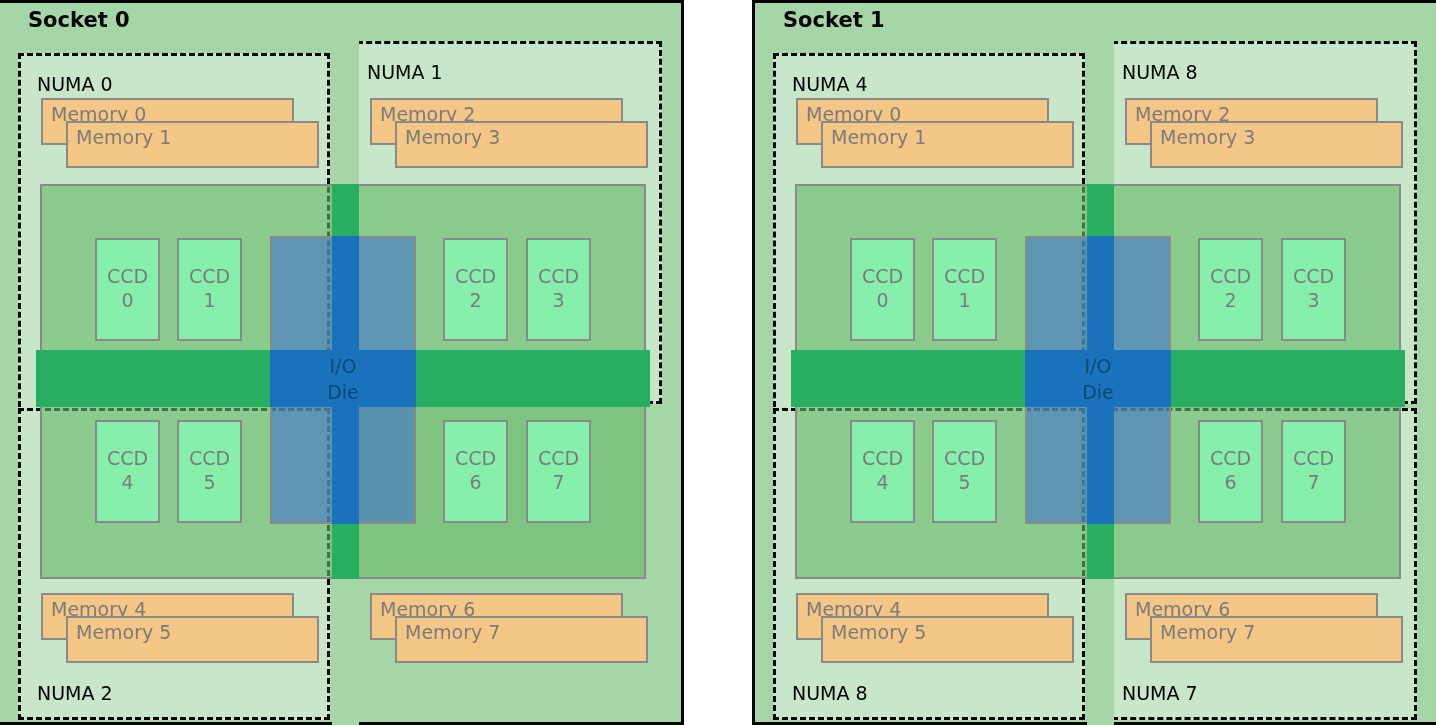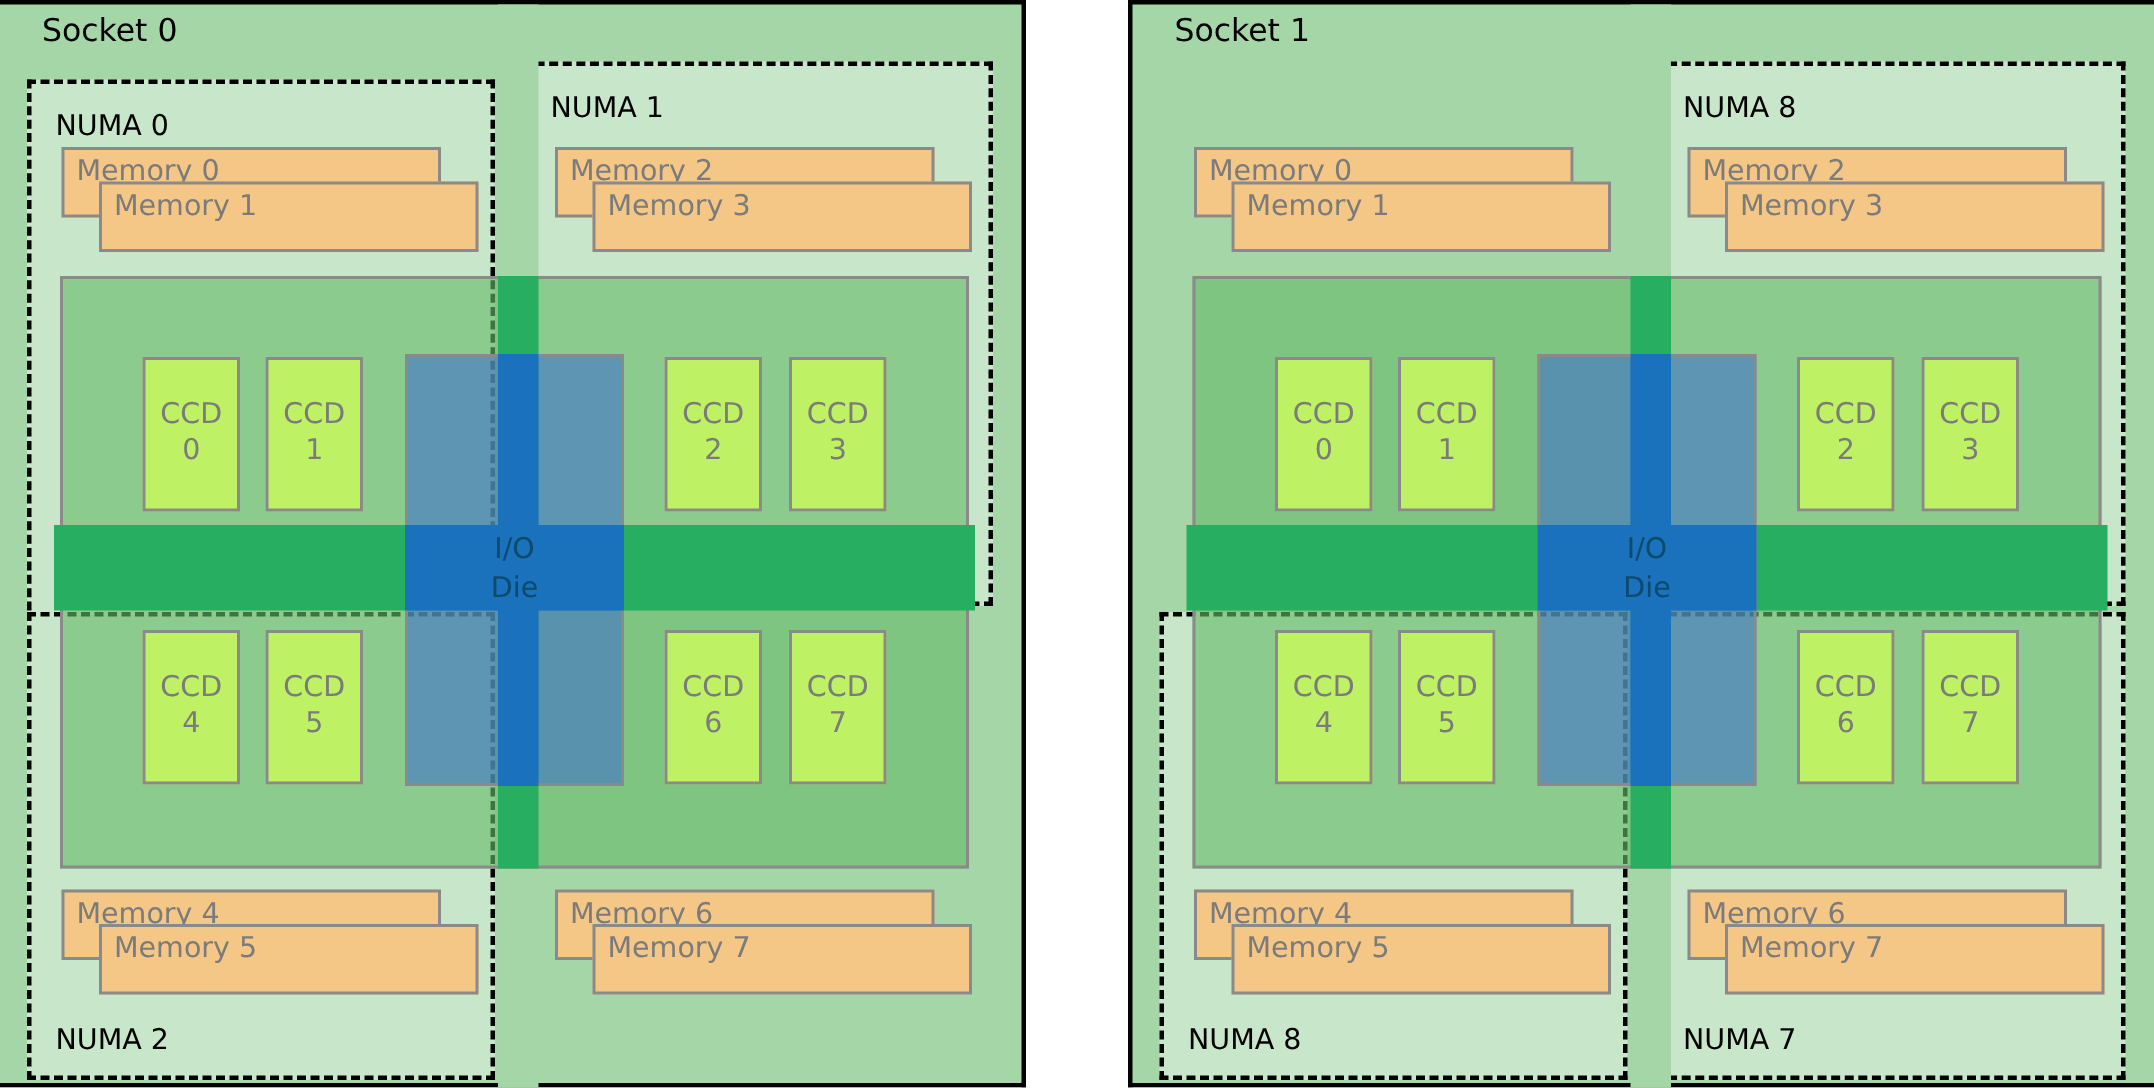--- a/index.html
+++ b/index.html
@@ -31,20 +31,21 @@
   #socket0 { left: 0px;   width: 684px; border-left: none; }
   #socket1 { left: 752px; width: 684px; border-right: none; }
 
   .socket-label {
     position: absolute;
     left: 28px; top: 4px;
     font-size: 21px;
     color: #000000;
     line-height: 26px;
     white-space: nowrap;
+    font-weight: bold;
   }
 
   
   .numa {
     position: absolute;
     background: #c8e6c9;
     border: 3px dashed #000000;
   }
   .numa.tl { left: 18px;  top: 50px;  width: 312px; height: 363px; }
   .numa.tr { left: 348px; top: 38px;  width: 314px; height: 363px; }
@@ -88,21 +89,21 @@
     left: 40px; top: 181px;
     width: 606px; height: 395px;
     background: rgba(102,187,106,0.62);
     border: 2px solid #8a8a8a;
   }
 
   
   .ccd {
     position: absolute;
     width: 65px; height: 103px;
-    background: #bef264;
+    background: #86efac;
     border: 2px solid #8a8a8a;
     color: #7b7b7b;
     font-size: 19px;
     line-height: 24px;
     text-align: center;
     padding-top: 24px;
     white-space: pre-line;
   }
 
   
@@ -208,20 +209,23 @@
     <div class="io-v"></div>
     <div class="io-h"></div>
     <div class="io-text">I/O
 Die</div>
 
     <div class="socket-label">Socket 0</div>
   </div>
 
   <div class="socket" id="socket1">
 
+    <div class="numa tl">
+      <div class="numa-label top">NUMA 4</div>
+    </div>
     <div class="numa tr">
       <div class="numa-label top">NUMA 8</div>
     </div>
     <div class="numa bl">
       <div class="numa-label bottom">NUMA 8</div>
     </div>
     <div class="numa br">
       <div class="numa-label bottom">NUMA 7</div>
     </div>
 

